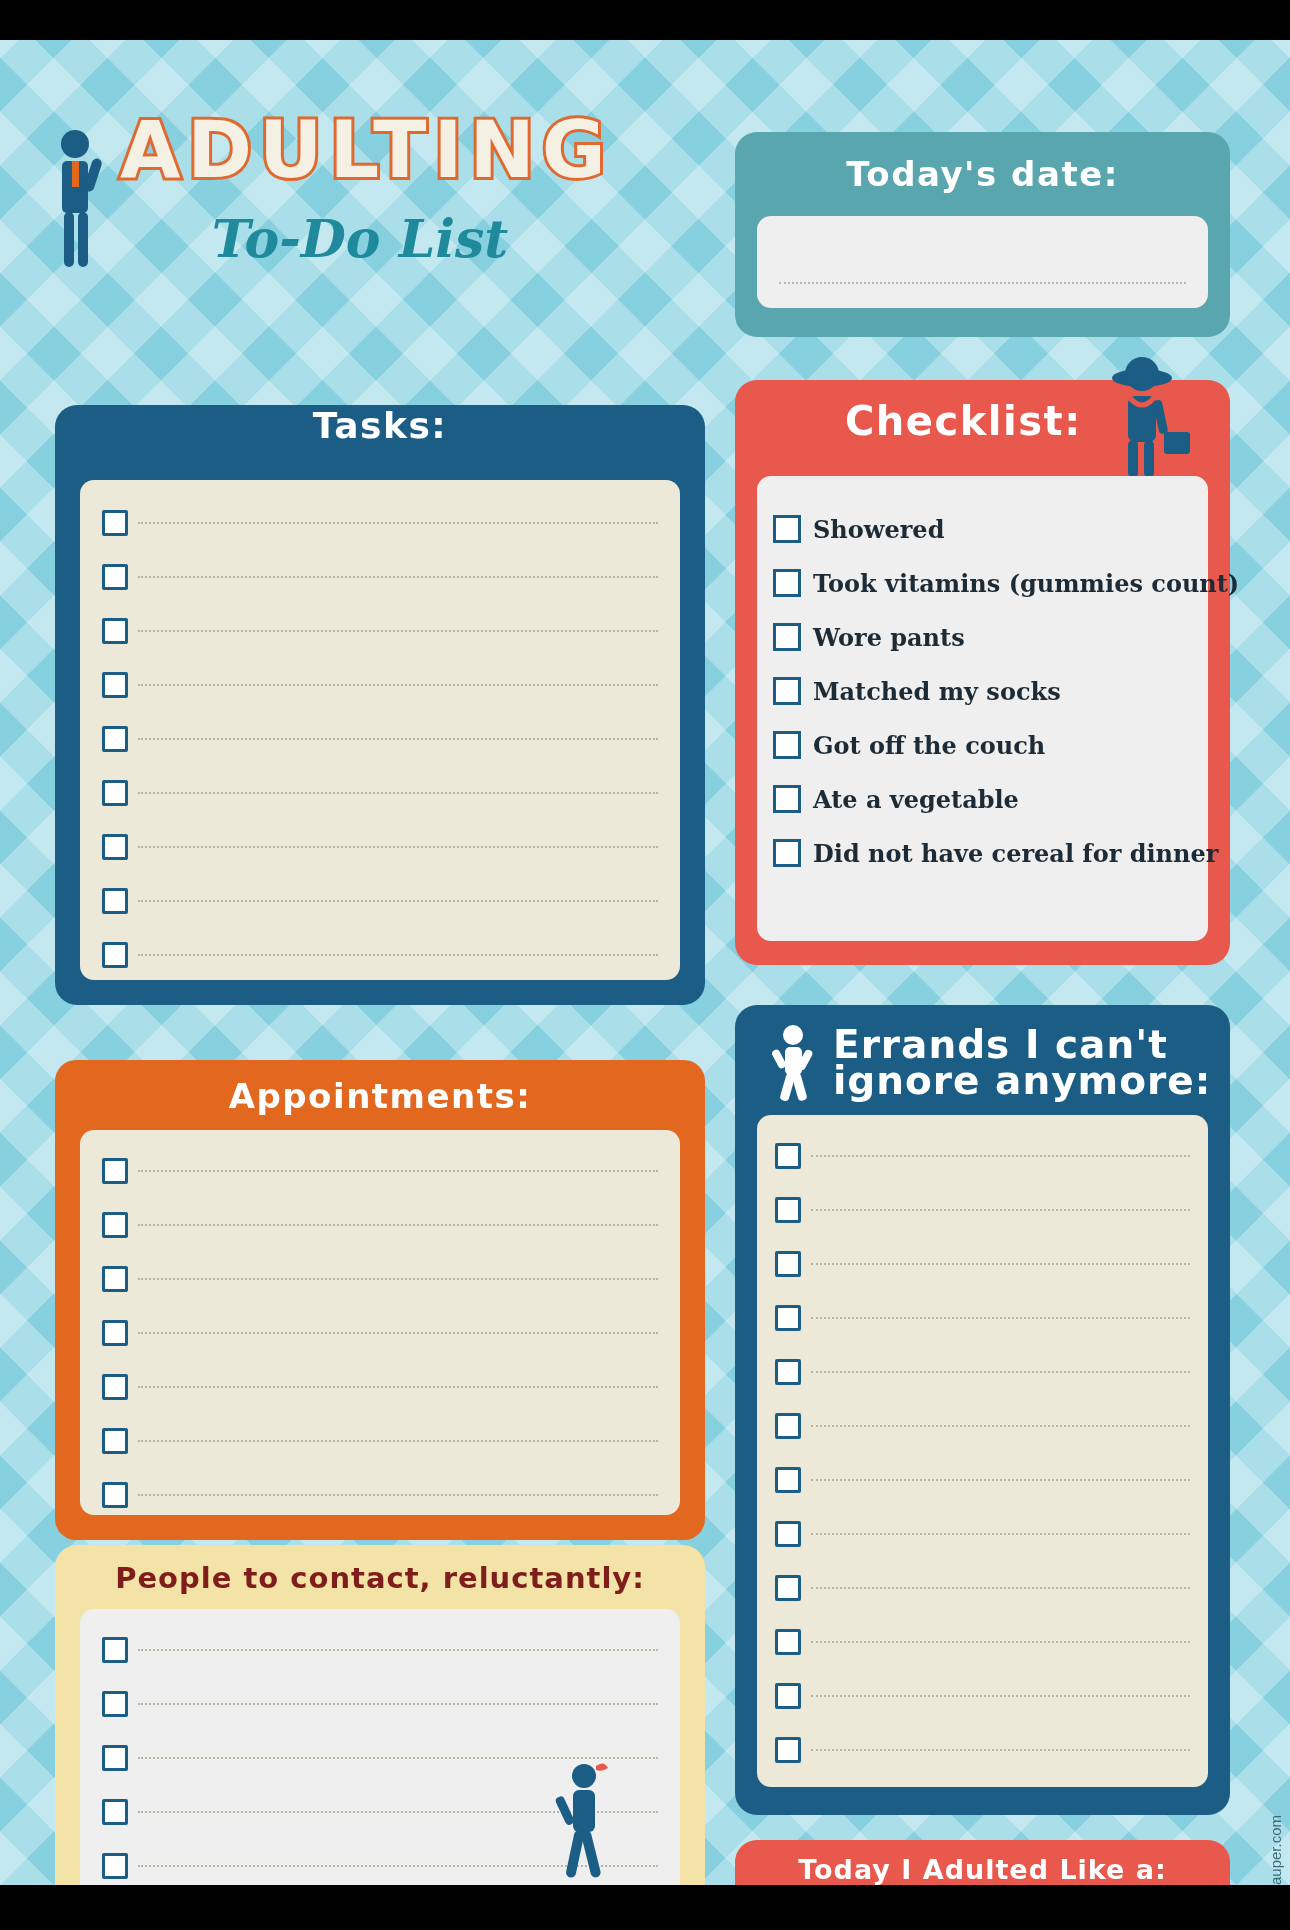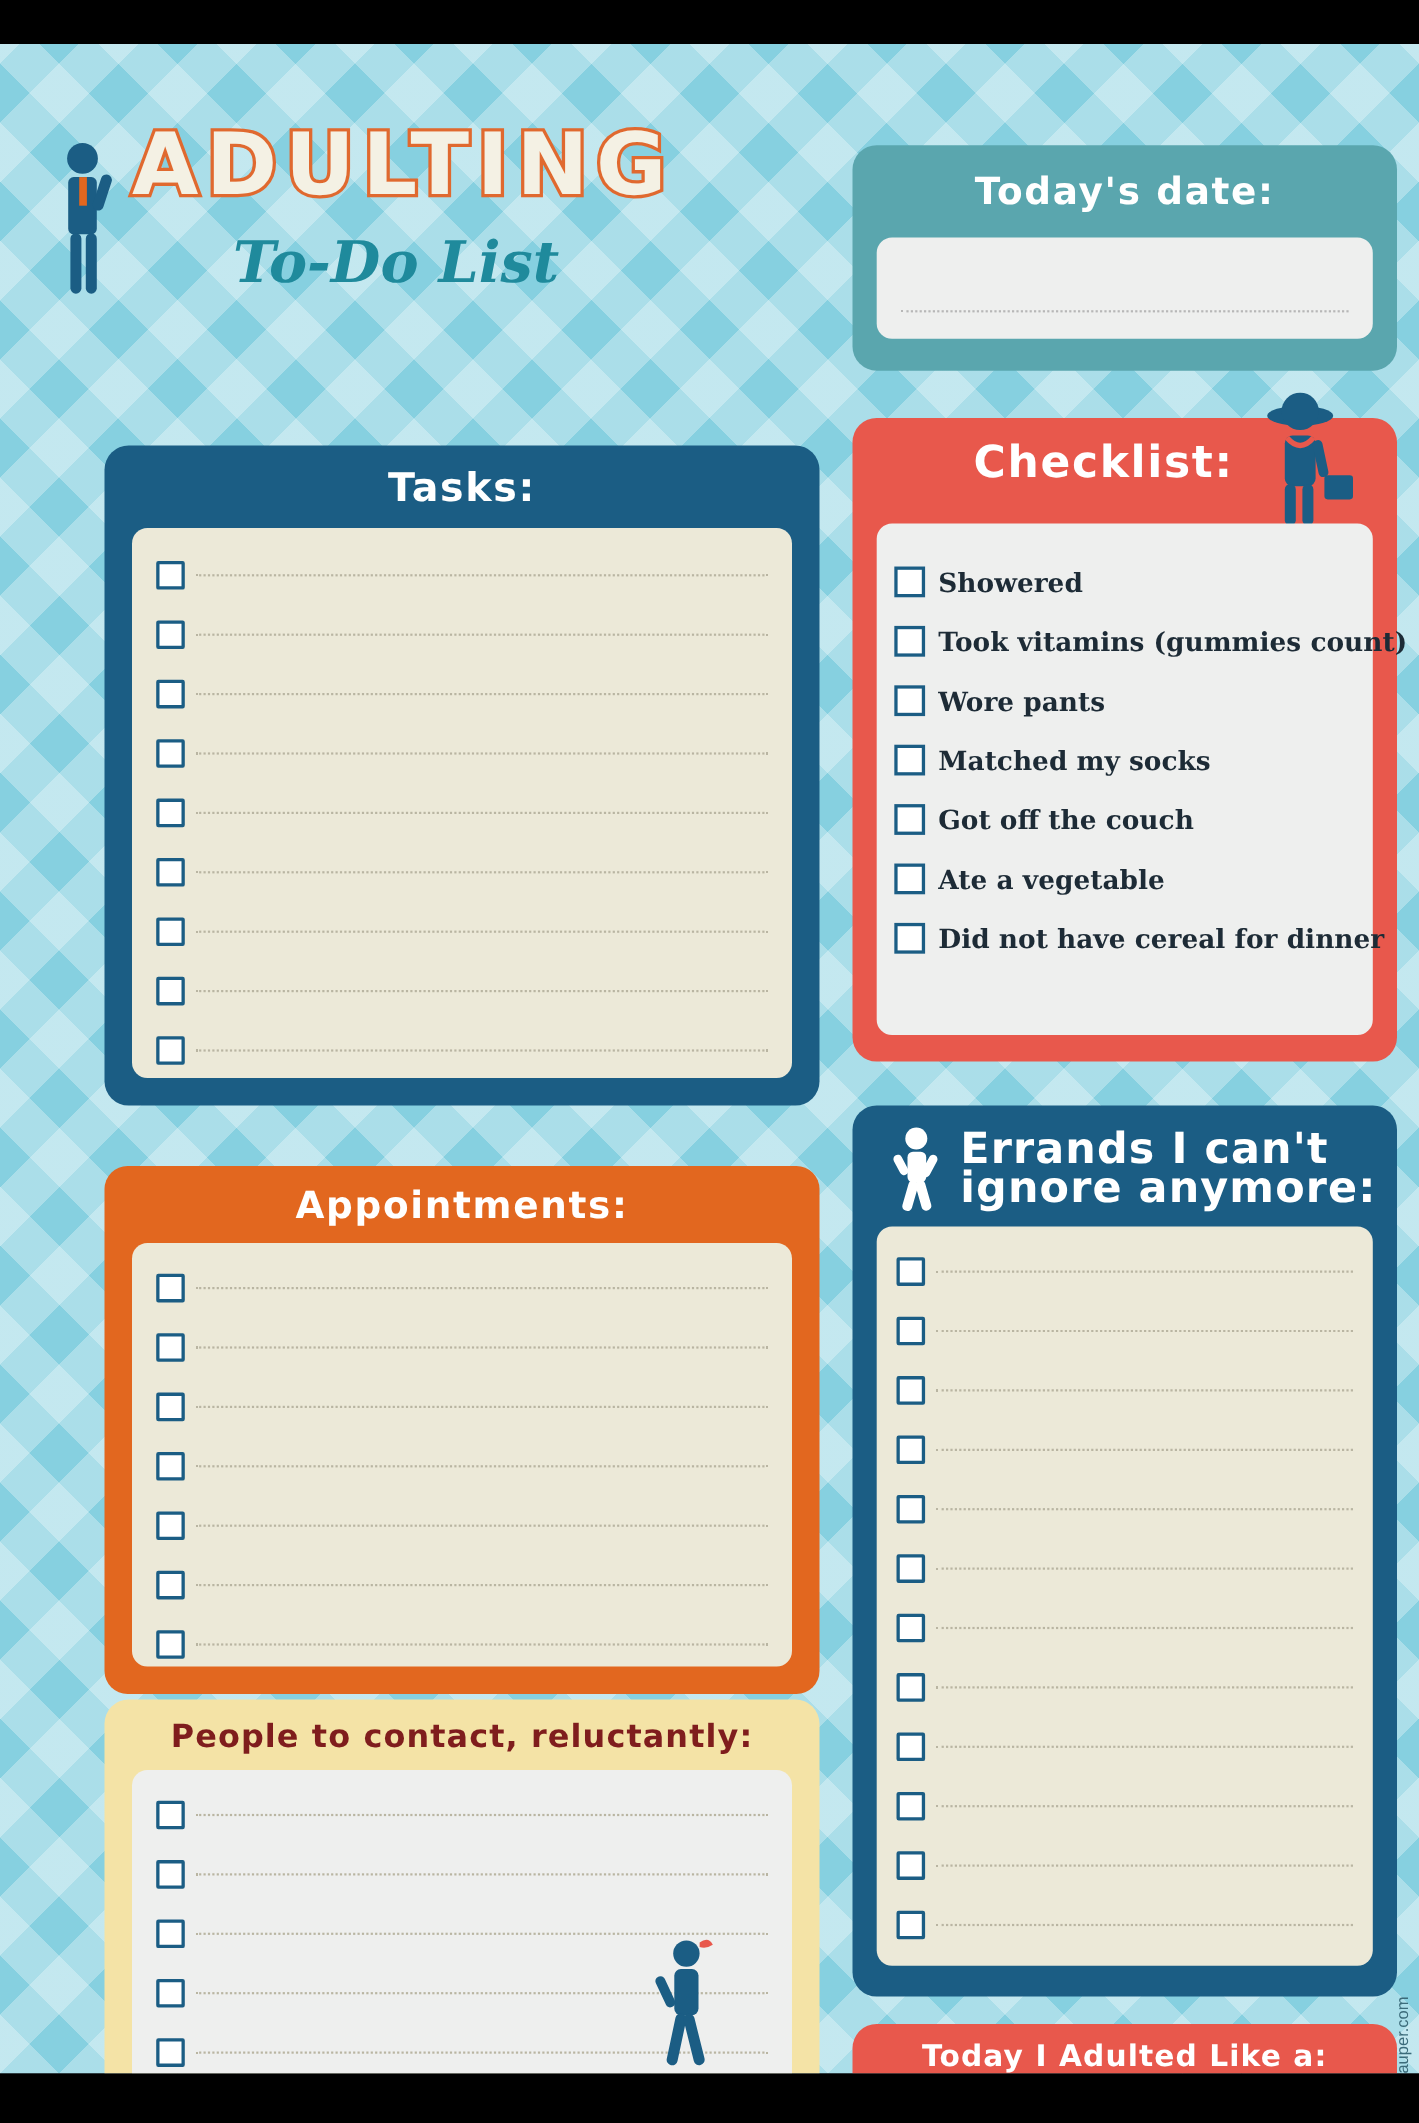--- a/index.html
+++ b/index.html
@@ -11,21 +11,21 @@
     background:
       repeating-linear-gradient(45deg, rgba(255,255,255,.30) 0 38px, rgba(255,255,255,0) 38px 76px),
       repeating-linear-gradient(-45deg, rgba(255,255,255,.30) 0 38px, rgba(255,255,255,0) 38px 76px),
       #86d0e0;
     overflow:hidden;
   }
   .bar-top{position:absolute;left:0;top:0;width:1290px;height:40px;background:#000;}
   .bar-bot{position:absolute;left:0;top:1885px;width:1290px;height:45px;background:#000;}
 
   
-  .card{position:absolute;border-radius:22px;box-sizing:border-box;margin-left:40px;}
+  .card{position:absolute;border-radius:22px;box-sizing:border-box;}
   .card-title{
     text-align:center;color:#fff;font-weight:bold;letter-spacing:1.5px;
     font-family:"DejaVu Sans",sans-serif;
   }
   .inner{
     background:#ece9d8;border-radius:14px;box-sizing:border-box;position:relative;
   }
 
   
   .row{display:flex;align-items:center;}
@@ -53,21 +53,21 @@
   #man{position:absolute;left:48px;top:88px;}
 
   
   #date-card{left:735px;top:92px;width:495px;height:205px;background:#5aa6ae;}
   #date-card .card-title{font-size:34px;padding-top:22px;}
   #date-card .inner{position:absolute;left:22px;top:84px;width:451px;height:92px;background:#eeefee;}
   #date-line{position:absolute;left:22px;right:22px;bottom:24px;border-bottom:2px dotted #b7b7b7;}
 
   
   #tasks-card{left:55px;top:365px;width:650px;height:600px;background:#1b5d84;}
-  #tasks-card .card-title{font-size:36px;padding-top:18px;}
+  #tasks-card .card-title{font-size:36px;}
   #tasks-card .inner{position:absolute;left:25px;top:75px;width:600px;height:500px;padding:16px 22px;}
   #tasks-rows .row{height:54px;}
 
   
   #appt-card{left:55px;top:1020px;width:650px;height:480px;background:#e2671f;border-radius:21px;}
   #appt-card .card-title{font-size:34px;padding-top:16px;}
   #appt-card .inner{position:absolute;left:25px;top:70px;width:600px;height:385px;padding:14px 22px;}
   #appt-rows .row{height:54px;}
 
   

